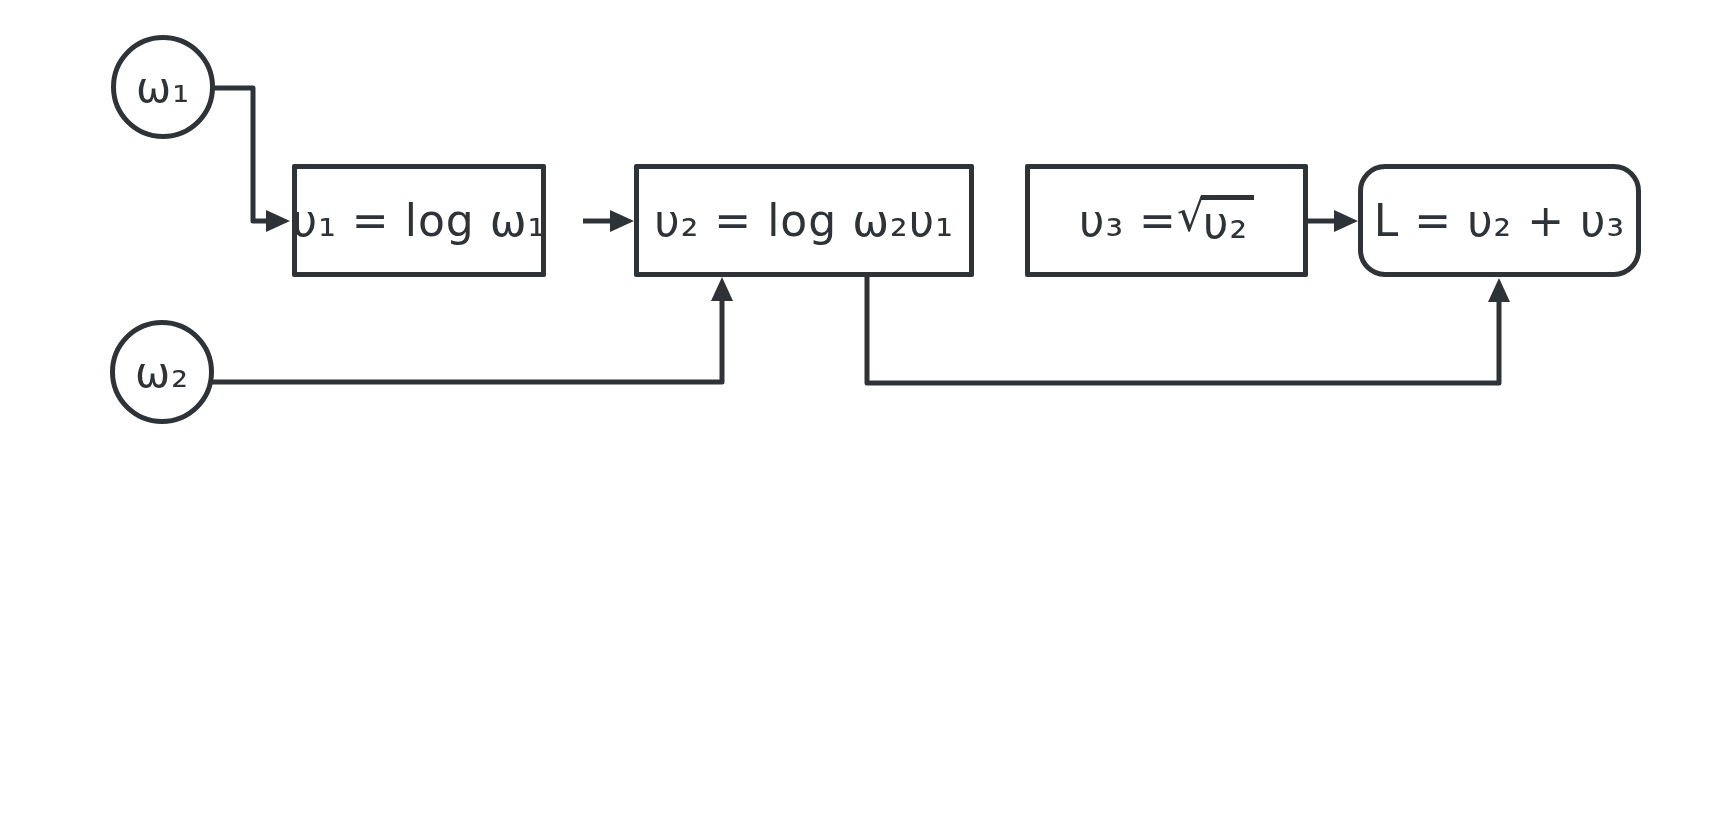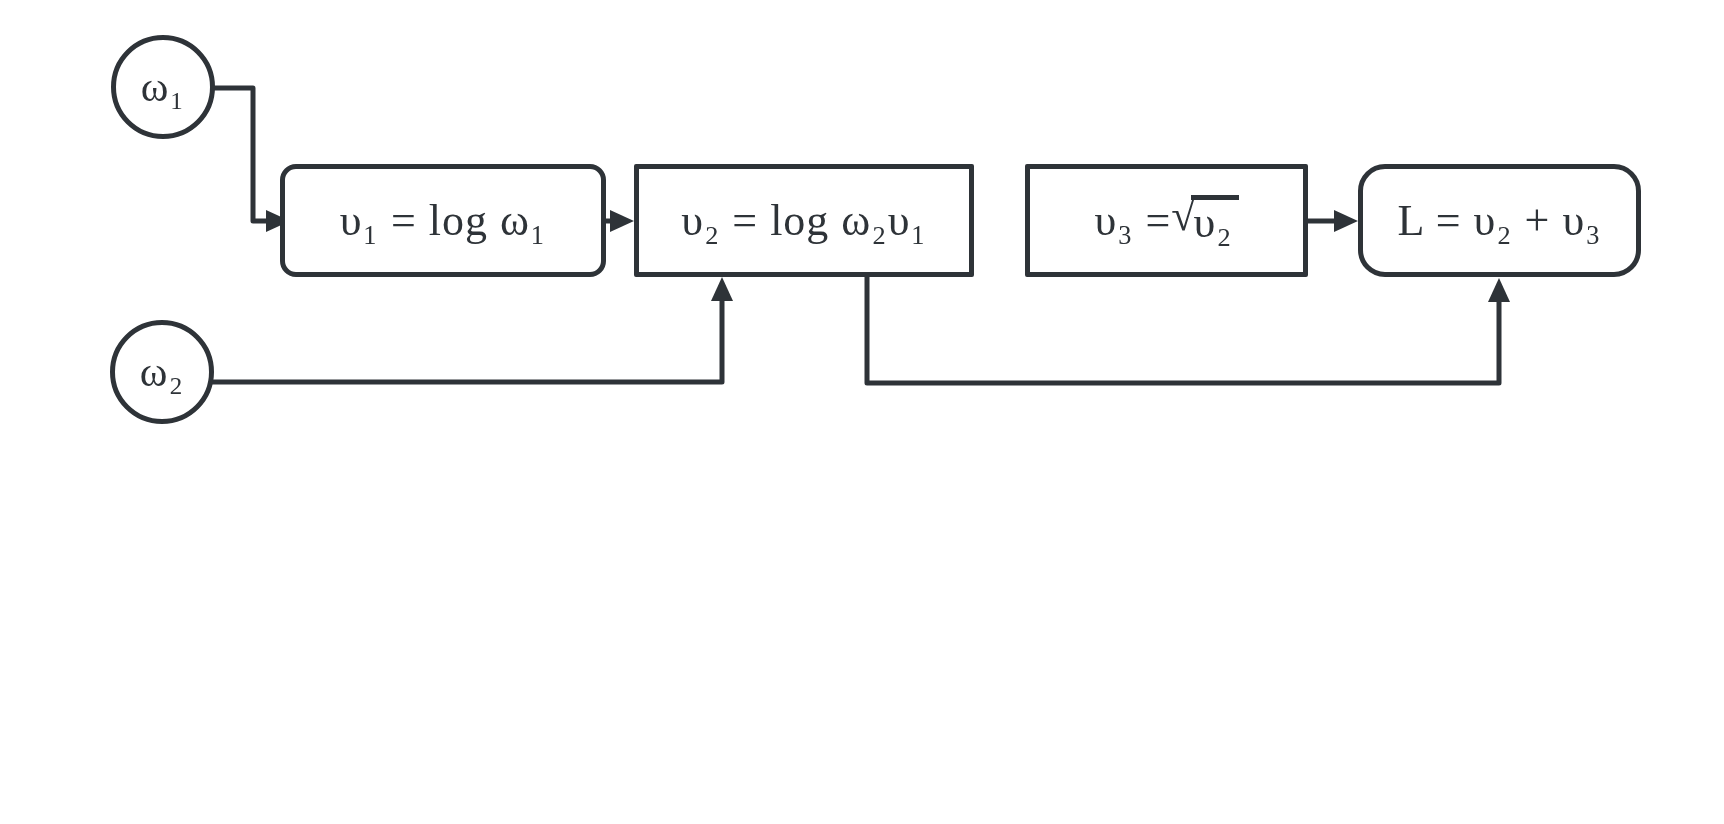--- a/index.html
+++ b/index.html
@@ -21,29 +21,28 @@
   .wires path{fill:none;stroke:var(--stroke);stroke-width:5;stroke-linejoin:round;}
   .wires polygon{fill:var(--stroke);stroke:none;}
   .node{
     position:absolute;
     display:flex;align-items:center;justify-content:center;
     background:var(--fill);
     border:5px solid var(--stroke);
     font-size:44px;
     letter-spacing:1px;
     white-space:nowrap;
-    font-family:Liberation Serif, serif;
   }
   .circle{
     width:104px;height:104px;
     border-radius:50%;
     font-size:42px;
   }
   .box{height:113px;border-radius:2px;}
-  .box-v1{left:280px;top:164px;width:326px;border-radius:16px;}
+  .box-v1{left:292px;top:164px;width:254px;}
   .box-v2{left:634px;top:164px;width:340px;}
   .box-v3{left:1025px;top:164px;width:283px;}
   .box-L{left:1358px;top:164px;width:283px;border-radius:27px;}
   .circle-w1{left:111px;top:35px;}
   .circle-w2{left:110px;top:320px;}
   .sqrt-root{position:relative;top:-5px;margin-right:-4px;letter-spacing:0;}
   .radicand{
     display:inline-block;
     line-height:1.05;
     border-top:5px solid var(--stroke);

